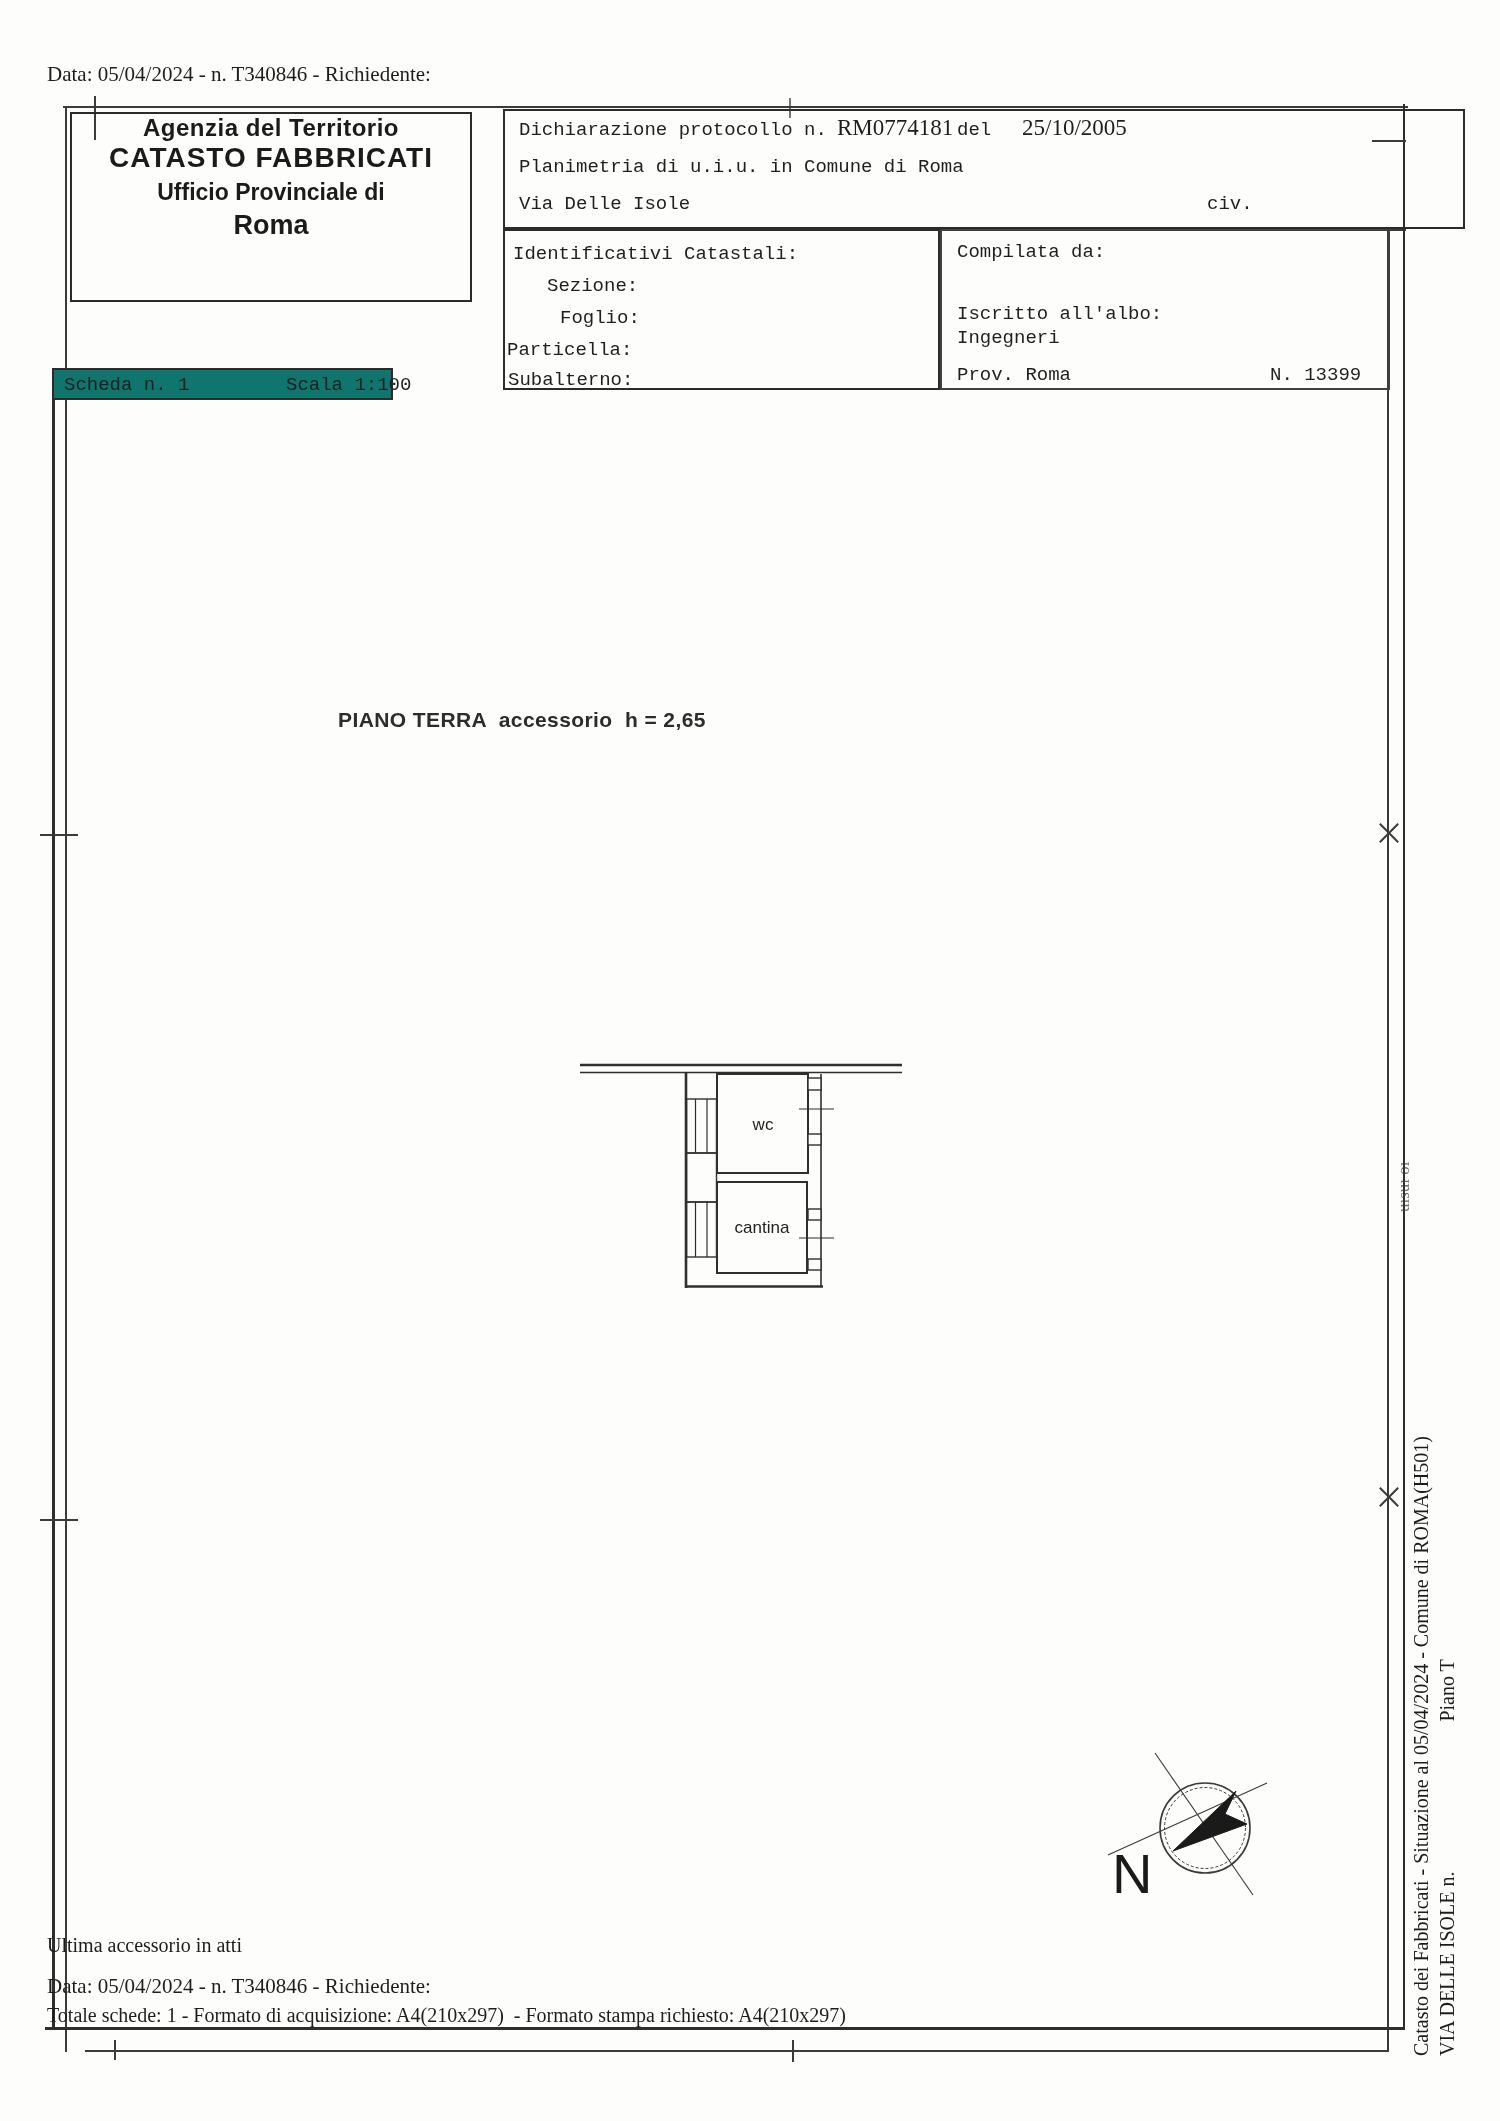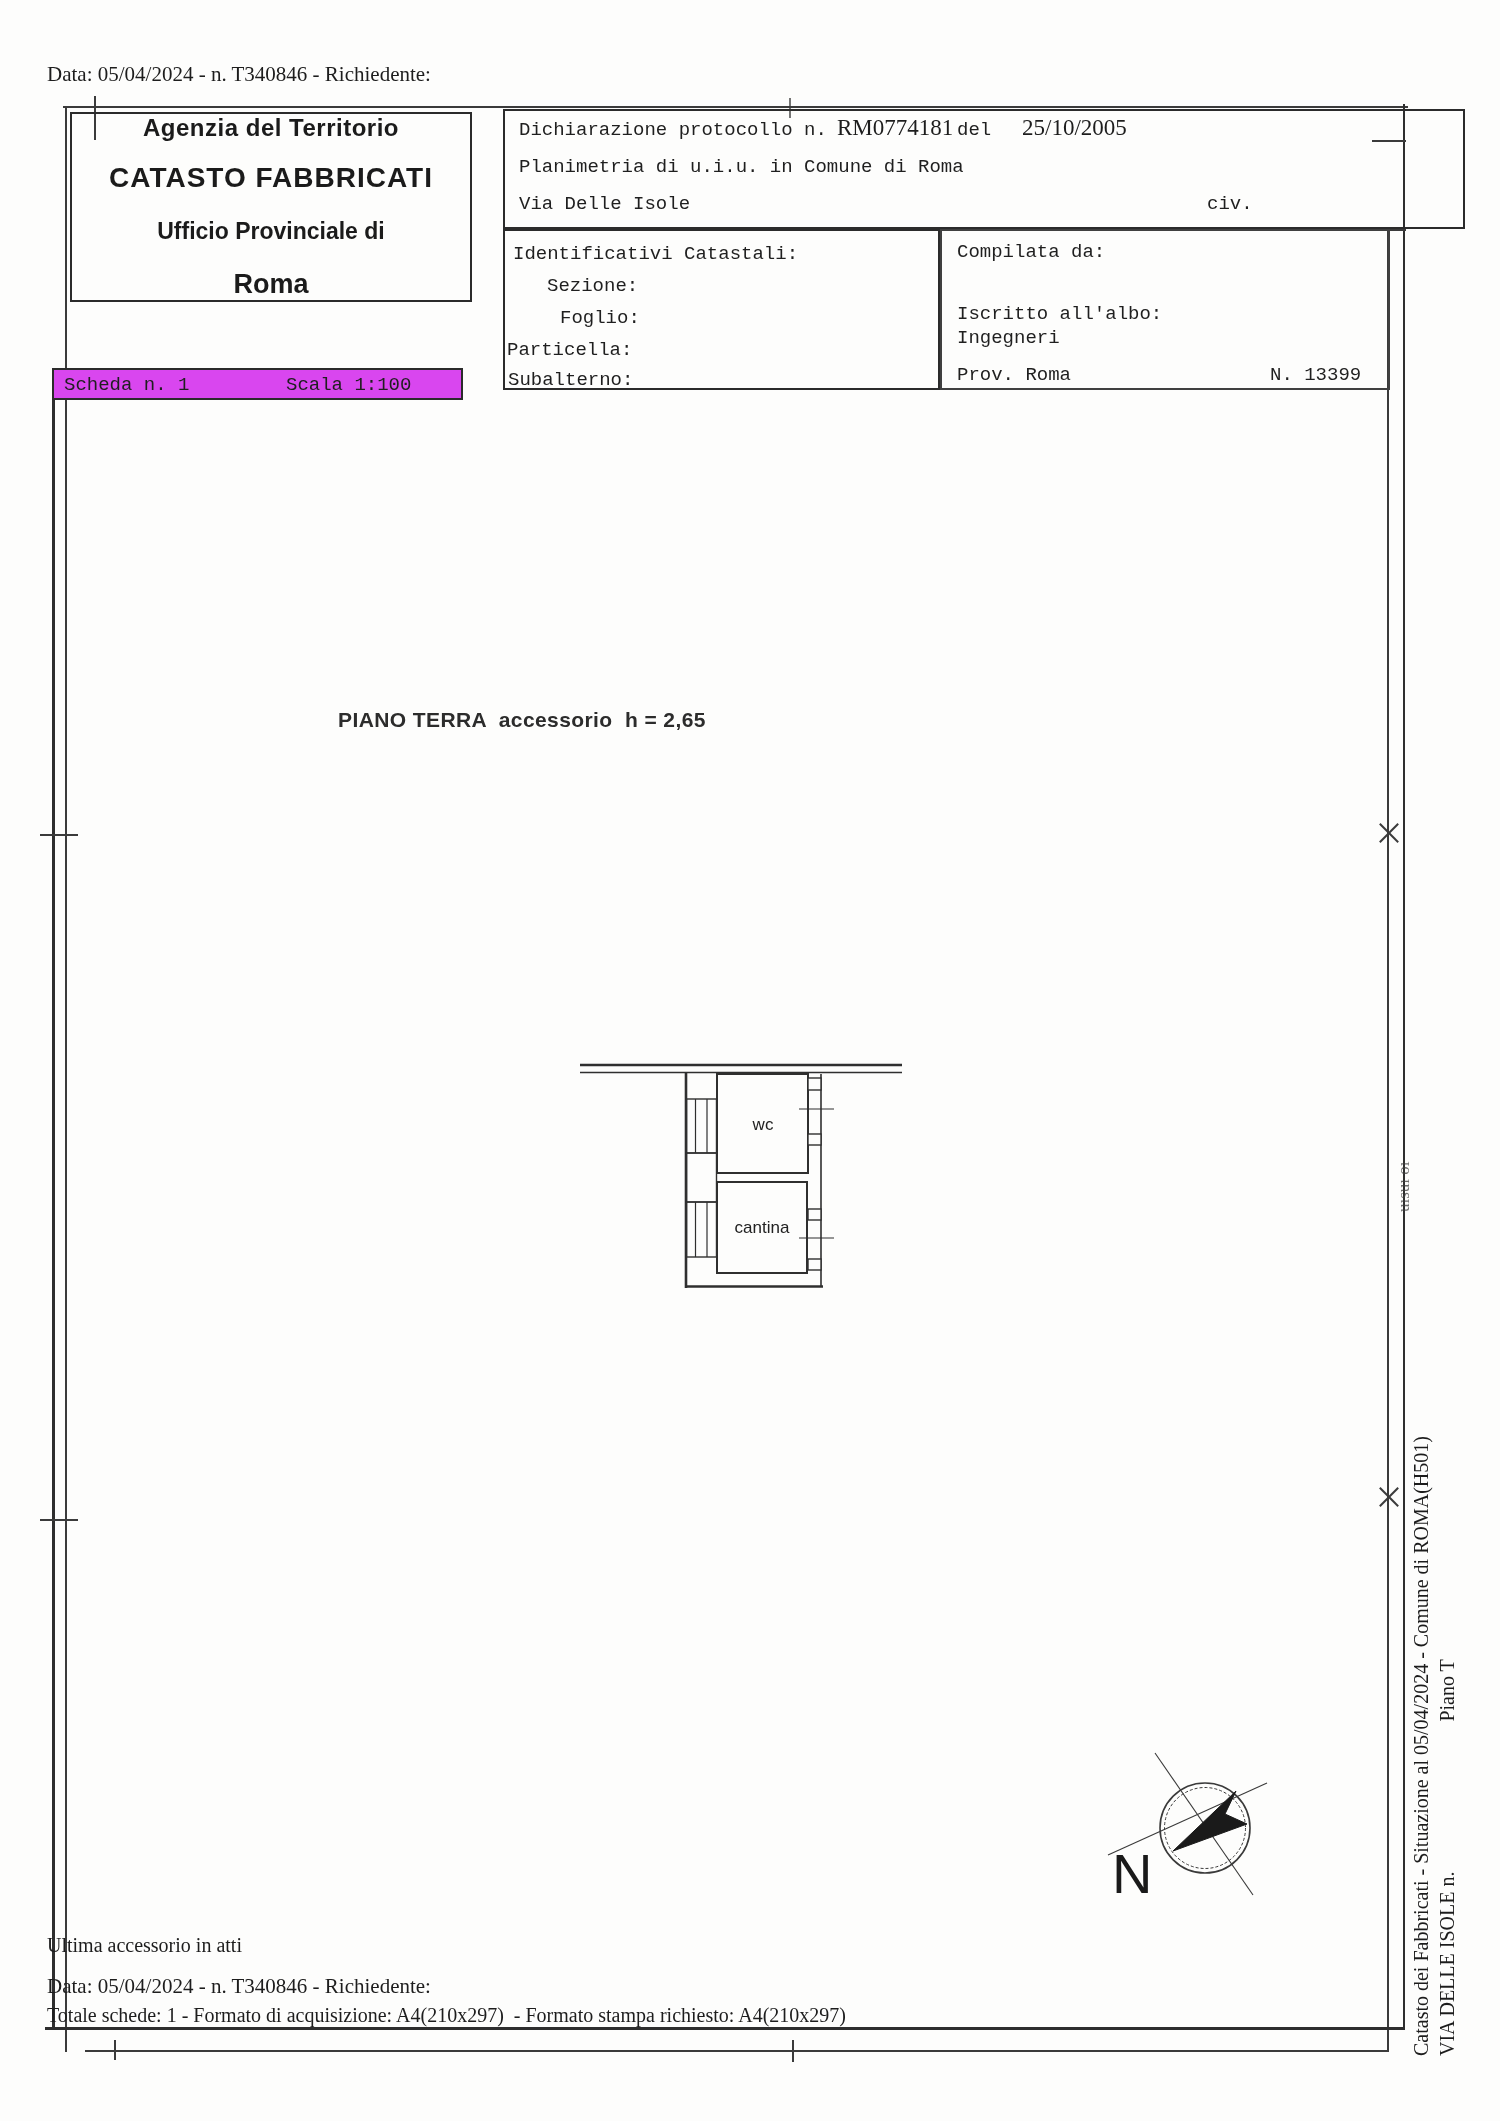--- a/index.html
+++ b/index.html
@@ -30,21 +30,21 @@
   .tick-v2{left:789px;top:98px;width:2px;height:20px;opacity:.7;}
   .tick-r-top{left:1372px;top:140px;width:34px;height:2px;}
   .tick-l-mid1{left:40px;top:834px;width:38px;height:2px;}
   .tick-l-mid2{left:40px;top:1519px;width:38px;height:2px;}
   .tick-b-c{left:792px;top:2040px;width:2px;height:22px;}
   .tick-b-l{left:114px;top:2040px;width:2px;height:20px;}
   .xmark{position:absolute;width:26px;height:2px;background:#3b3b3b;}
 
   
   .agency-box{left:70px;top:112px;width:398px;height:186px;border:2px solid #2b2b2b;
-              display:flex;flex-direction:column;align-items:center;justify-content:space-between;
+              display:flex;flex-direction:column;align-items:center;justify-content:flex-start;
               text-align:center;font-weight:bold;color:#1b1b1b;}
   .agency-box .a1{font-size:24px;letter-spacing:.5px;}
   .agency-box .a2{font-size:28px;letter-spacing:1px;margin-top:0;}
   .agency-box .a3{font-size:23px;margin-top:5px;}
   .agency-box .a4{font-size:27px;margin-top:4px;}
 
   .protocol-box{left:503px;top:109px;width:962px;height:120px;border:2px solid #2b2b2b;box-sizing:border-box;}
   .p-prefix{left:14px;top:8px;}
   .p-number{left:332px;top:4px;font-size:23px;}
   .p-del{left:452px;top:8px;}
@@ -60,21 +60,21 @@
   .i-f2{left:2px;top:108px;}
   .i-f3{left:3px;top:138px;}
 
   .comp-box{left:940px;top:229px;width:450px;height:161px;border:2px solid #404040;box-sizing:border-box;}
   .c-title{left:15px;top:10px;}
   .c-albo{left:15px;top:72px;}
   .c-alboval{left:15px;top:96px;}
   .c-prov{left:15px;top:133px;}
   .c-num{left:328px;top:133px;}
 
-  .scheda-box{left:52px;top:368px;width:411px;height:32px;border:2px solid #2b2b2b;box-sizing:border-box;background:#d946ef;}
+  .scheda-box{left:52px;top:368px;width:341px;height:32px;border:2px solid #2b2b2b;box-sizing:border-box;background:#0f766e;}
   .s-label{left:10px;top:4px;}
   .s-scala{left:232px;top:4px;}
 
   
   .plan-title{left:338px;top:708px;font-size:21px;color:#2c2c2c;letter-spacing:.4px;}
   .floor-plan{left:575px;top:1055px;}
   .compass{left:1100px;top:1735px;}
 
   
   .margin-rot{left:1408px;top:2056px;width:760px;transform:rotate(-90deg);transform-origin:0 0;

